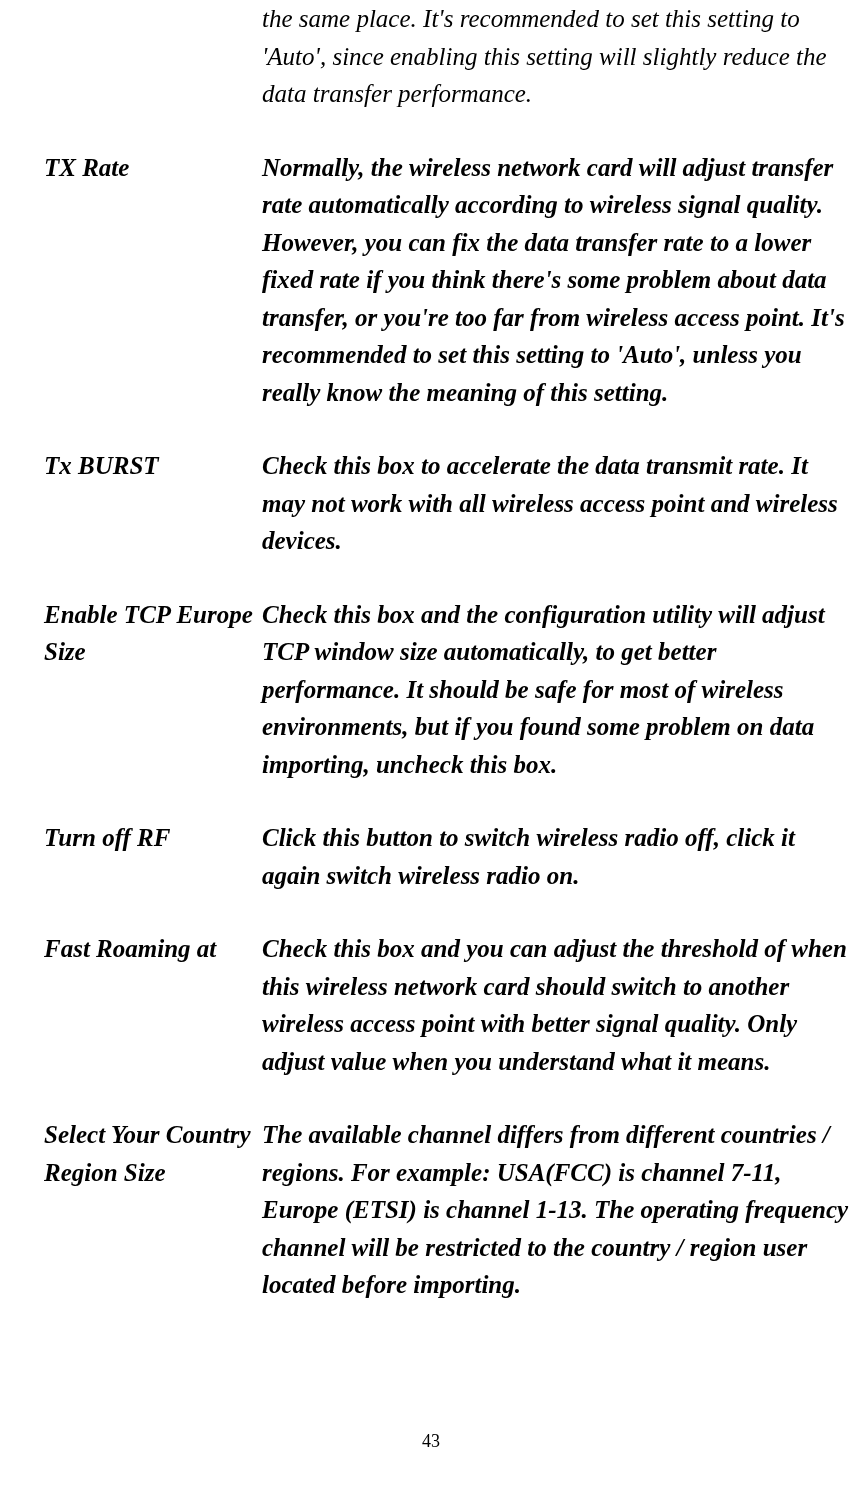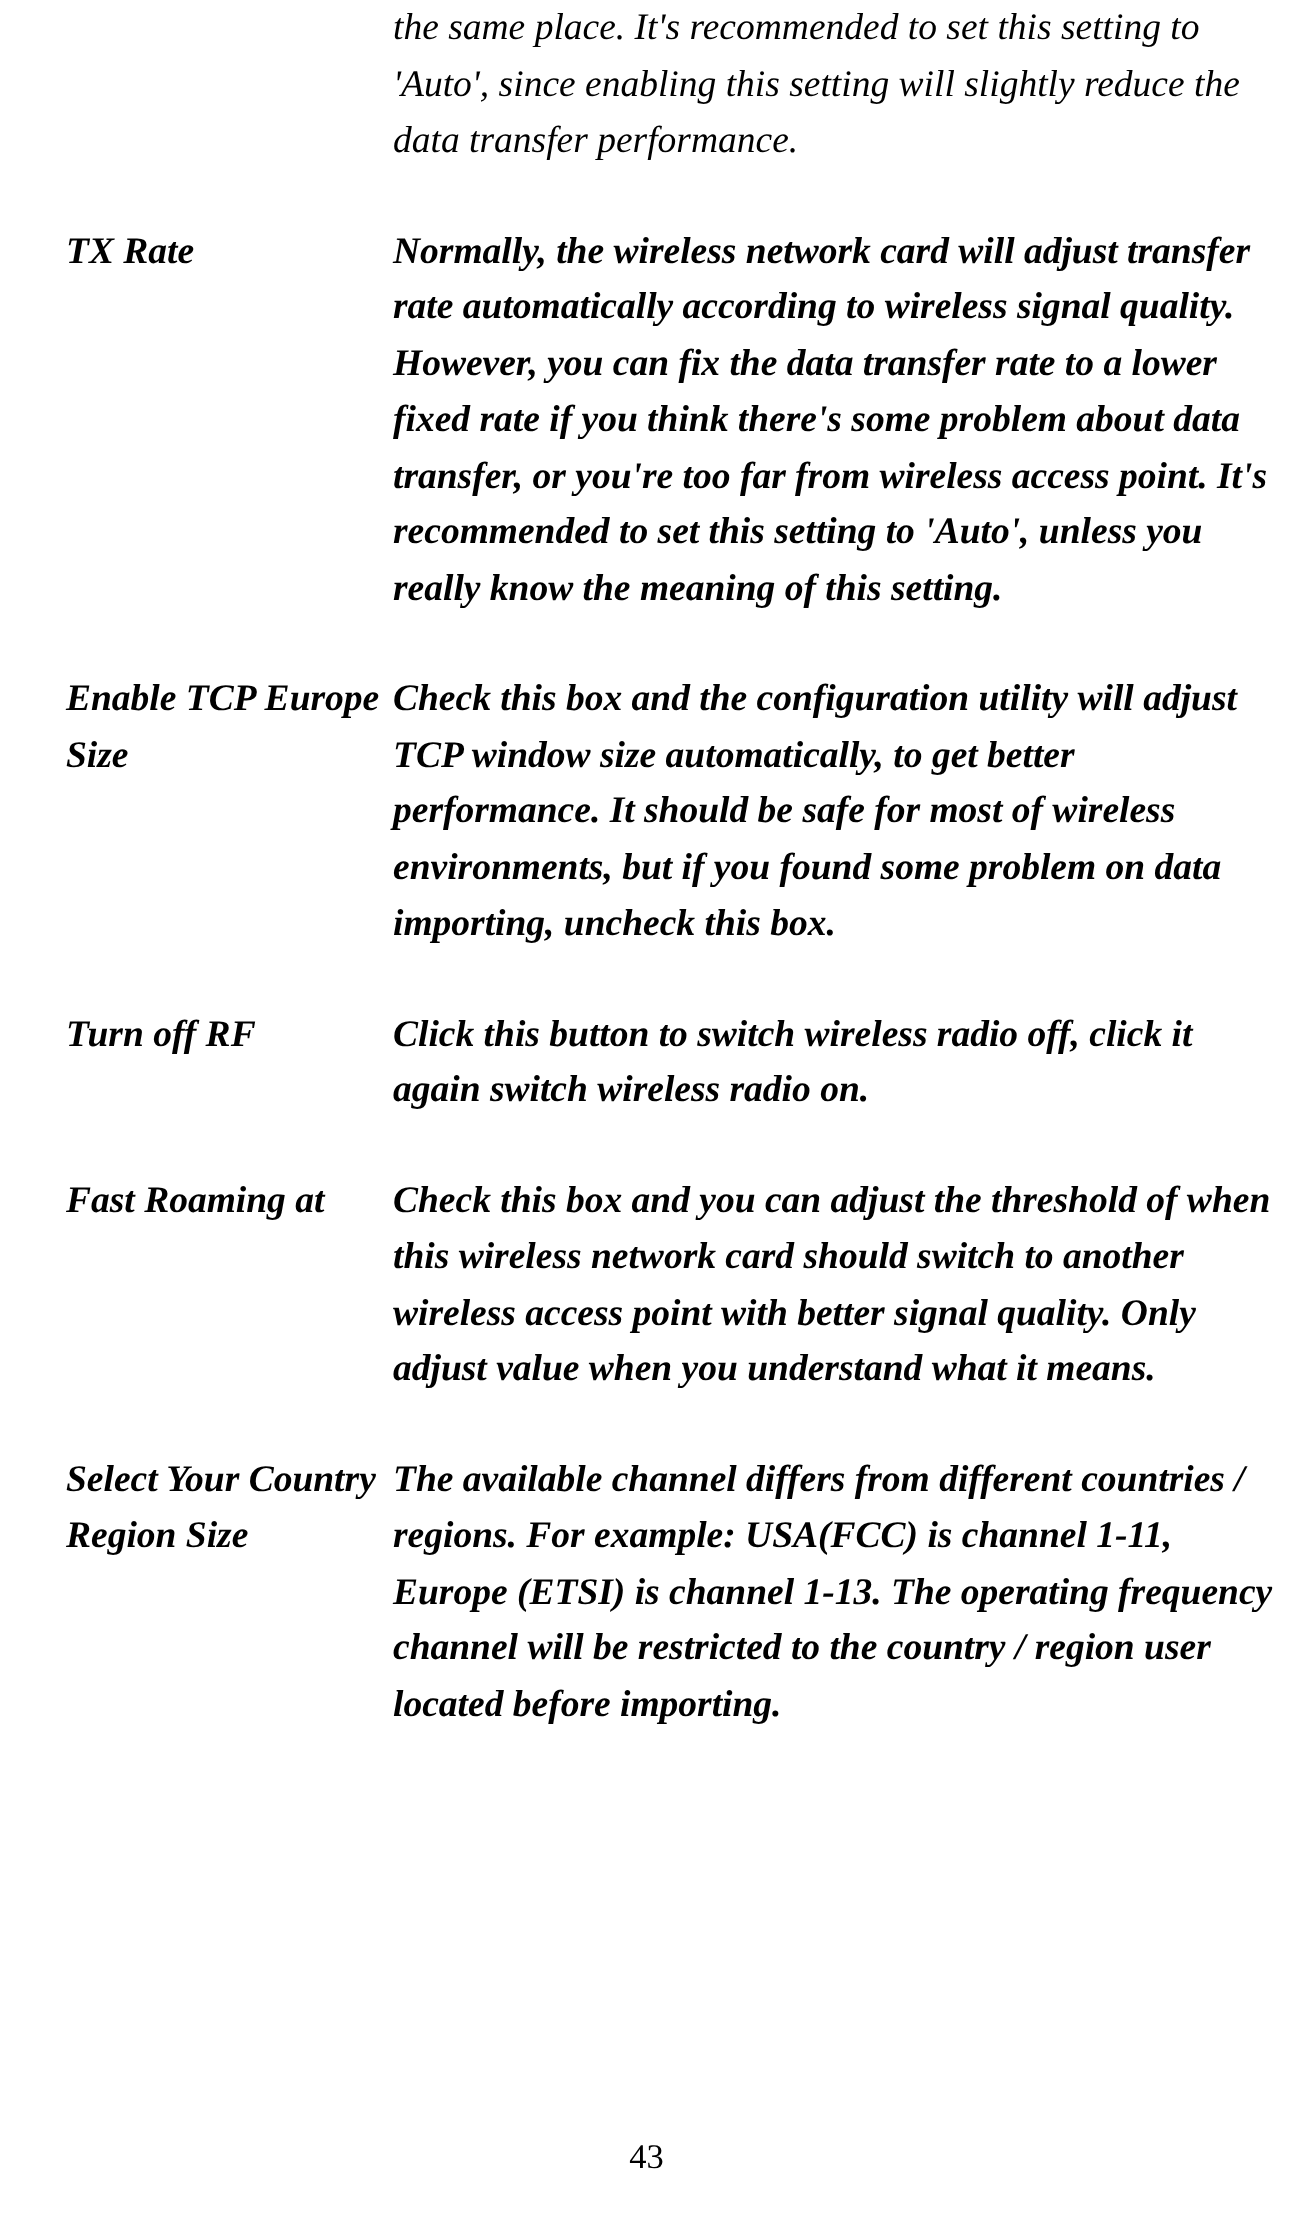--- a/index.html
+++ b/index.html
@@ -42,51 +42,55 @@
     .first-desc {
       padding-left: 218px;
     }
     .page-num {
       position: absolute;
       bottom: 30px;
       left: 0;
       right: 0;
       text-align: center;
       font-style: normal;
-      font-size: 23px;
+      font-size: 18px;
     }
   </style>
 </head>
 <body>
 
 <div class="content">
 
   <div class="first-desc" style="margin-bottom:36px;">the same place. It's recommended to set this setting to 'Auto', since enabling this setting will slightly reduce the data transfer performance.</div>
 
   <div class="row">
     <div class="label-col">TX Rate</div>
     <div class="desc-col">Normally, the wireless network card will adjust transfer rate automatically according to wireless signal quality. However, you can fix the data transfer rate to a lower fixed rate if you think there's some problem about data transfer, or you're too far from wireless access point. It's recommended to set this setting to 'Auto', unless you really know the meaning of this setting.</div>
   </div>
 
+  <div class="row">
+    <div class="label-col">Tx BURST</div>
+    <div class="desc-col">Check this box to accelerate the data transmit rate. It may not work with all wireless access point and wireless devices.</div>
+  </div>
 
   <div class="row">
     <div class="label-col">Enable TCP Europe Size</div>
     <div class="desc-col">Check this box and the configuration utility will adjust TCP window size automatically, to get better performance. It should be safe for most of wireless environments, but if you found some problem on data importing, uncheck this box.</div>
   </div>
 
   <div class="row">
     <div class="label-col">Turn off RF</div>
     <div class="desc-col">Click this button to switch wireless radio off, click it again switch wireless radio on.</div>
   </div>
 
   <div class="row">
     <div class="label-col">Fast Roaming at</div>
     <div class="desc-col">Check this box and you can adjust the threshold of when this wireless network card should switch to another wireless access point with better signal quality. Only adjust value when you understand what it means.</div>
   </div>
 
   <div class="row">
     <div class="label-col">Select Your Country Region Size</div>
-    <div class="desc-col">The available channel differs from different countries / regions. For example: USA(FCC) is channel 1-11, Europe (ETSI) is channel 1-13. The operating frequency channel will be restricted to the country / region user located before importing.</div>
+    <div class="desc-col">The available channel differs from different countries / regions. For example: USA(FCC) is channel 7-11, Europe (ETSI) is channel 1-13. The operating frequency channel will be restricted to the country / region user located before importing.</div>
   </div>
 
 </div>
 
 <div class="page-num">43</div>
 
 </body></html>

